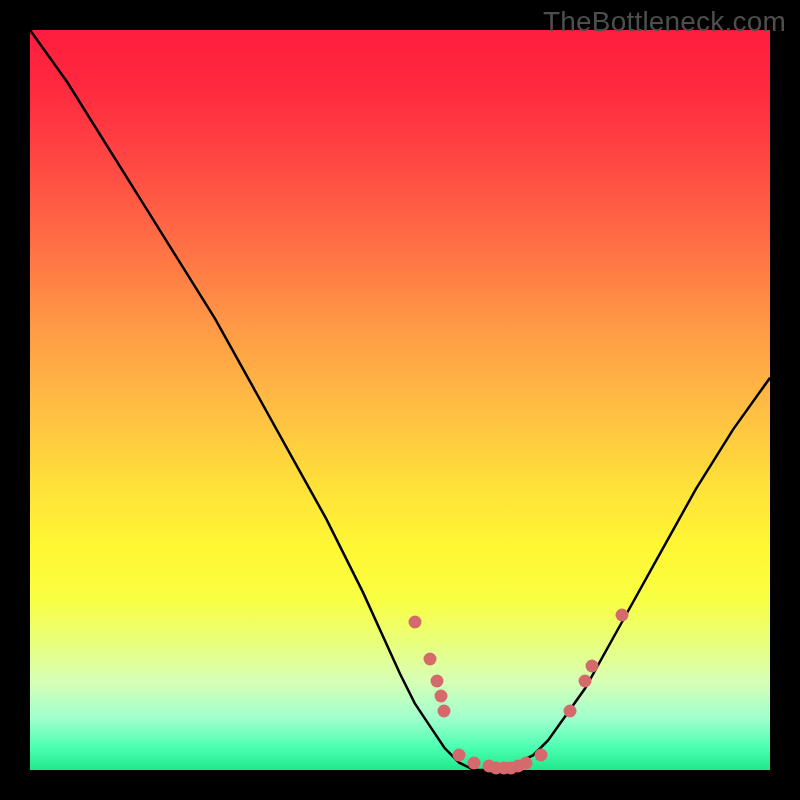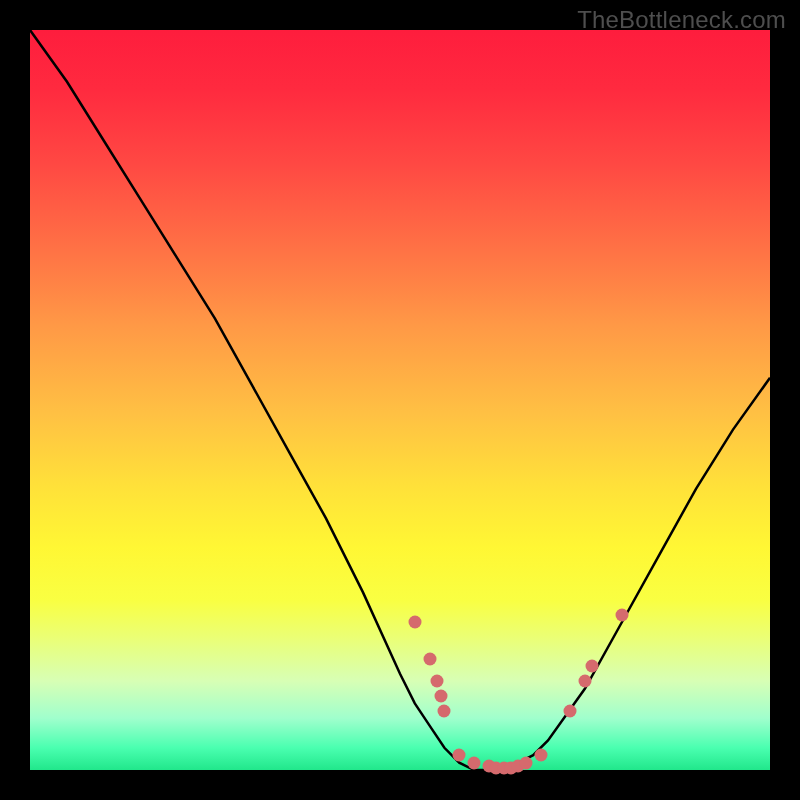--- a/index.html
+++ b/index.html
@@ -9,21 +9,21 @@
     background: #000;
     position: relative;
     font-family: Arial, sans-serif;
     overflow: hidden;
   }
   .watermark {
     position: absolute;
     top: 6px;
     right: 14px;
     color: #4e4e4e;
-    font-size: 24px;
+    font-size: 28px;
     font-weight: normal;
     z-index: 10;
     letter-spacing: 0.2px;
   }
   .plot-area {
     position: absolute;
     left: 30px;
     top: 30px;
     width: 740px;
     height: 740px;

